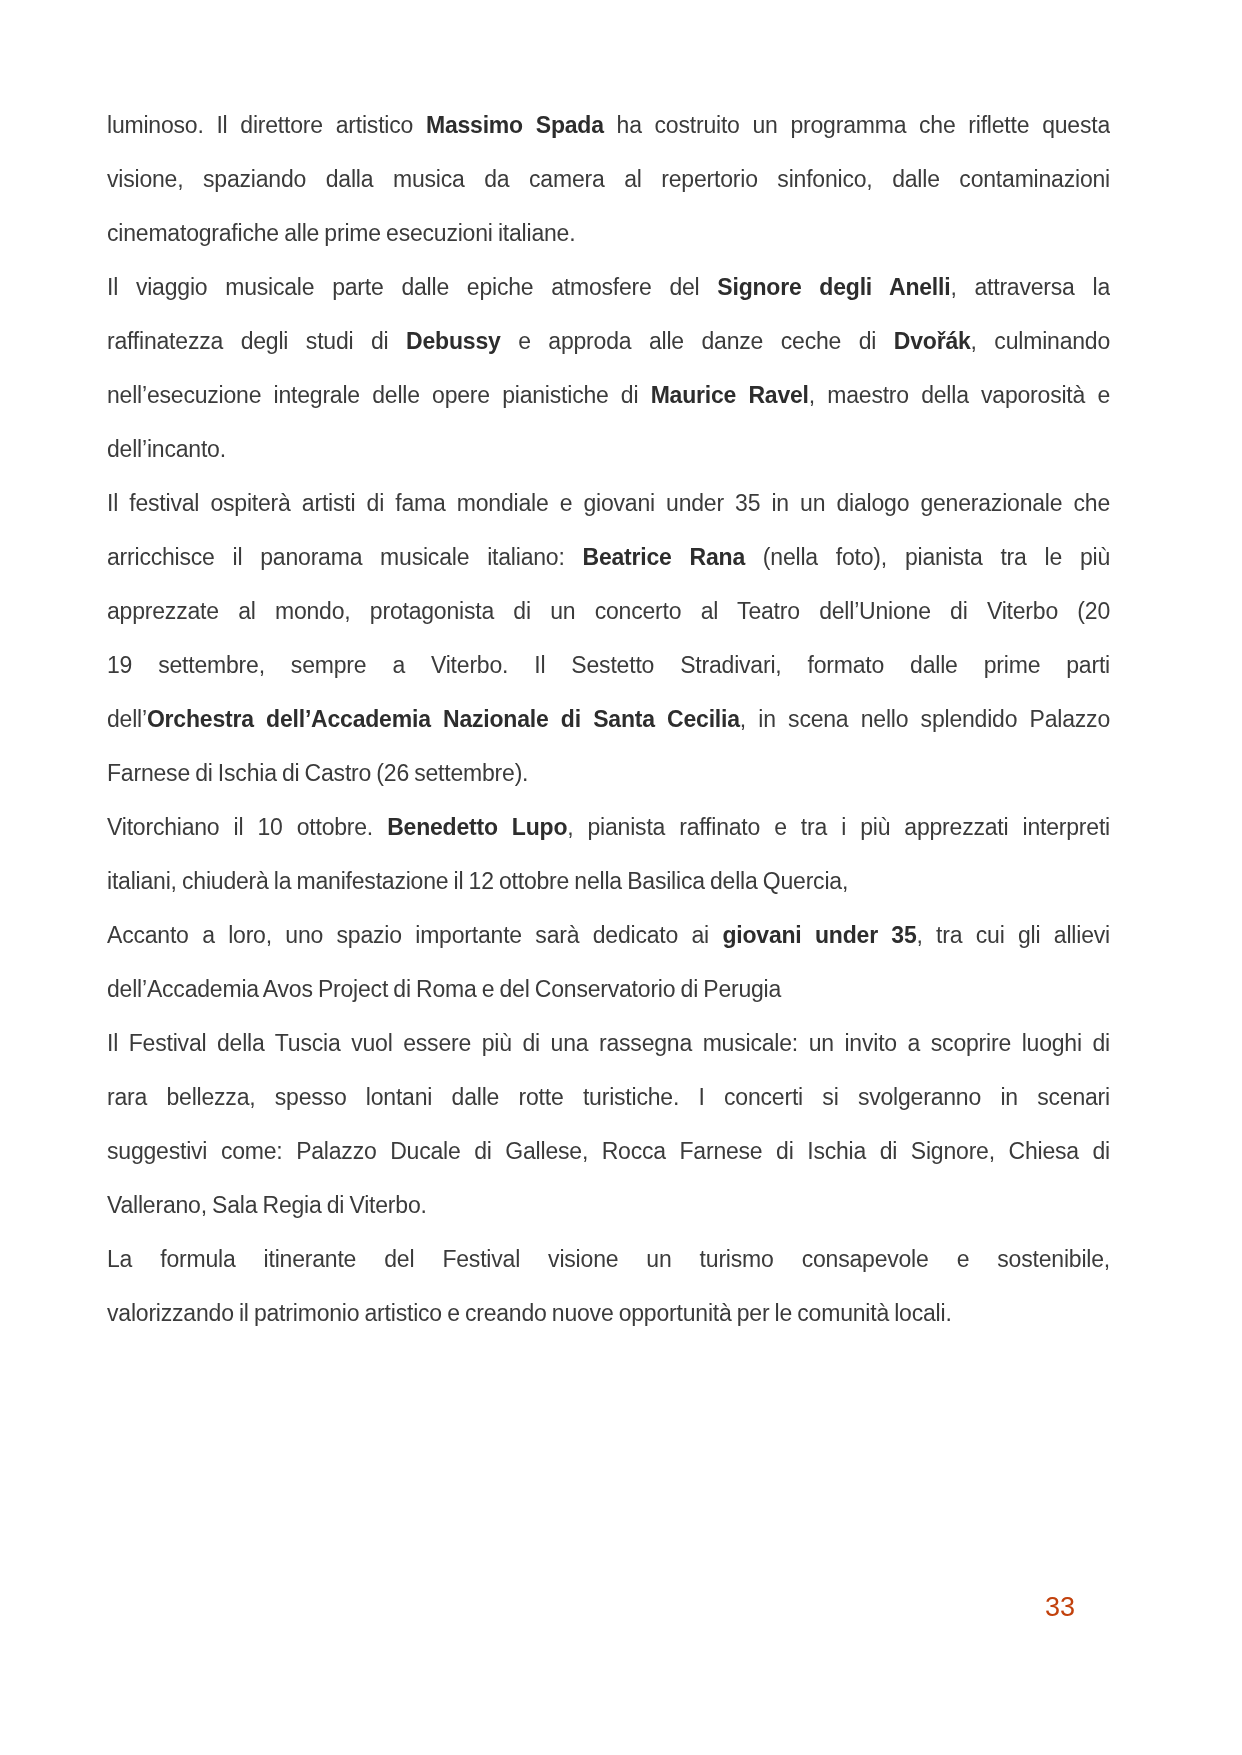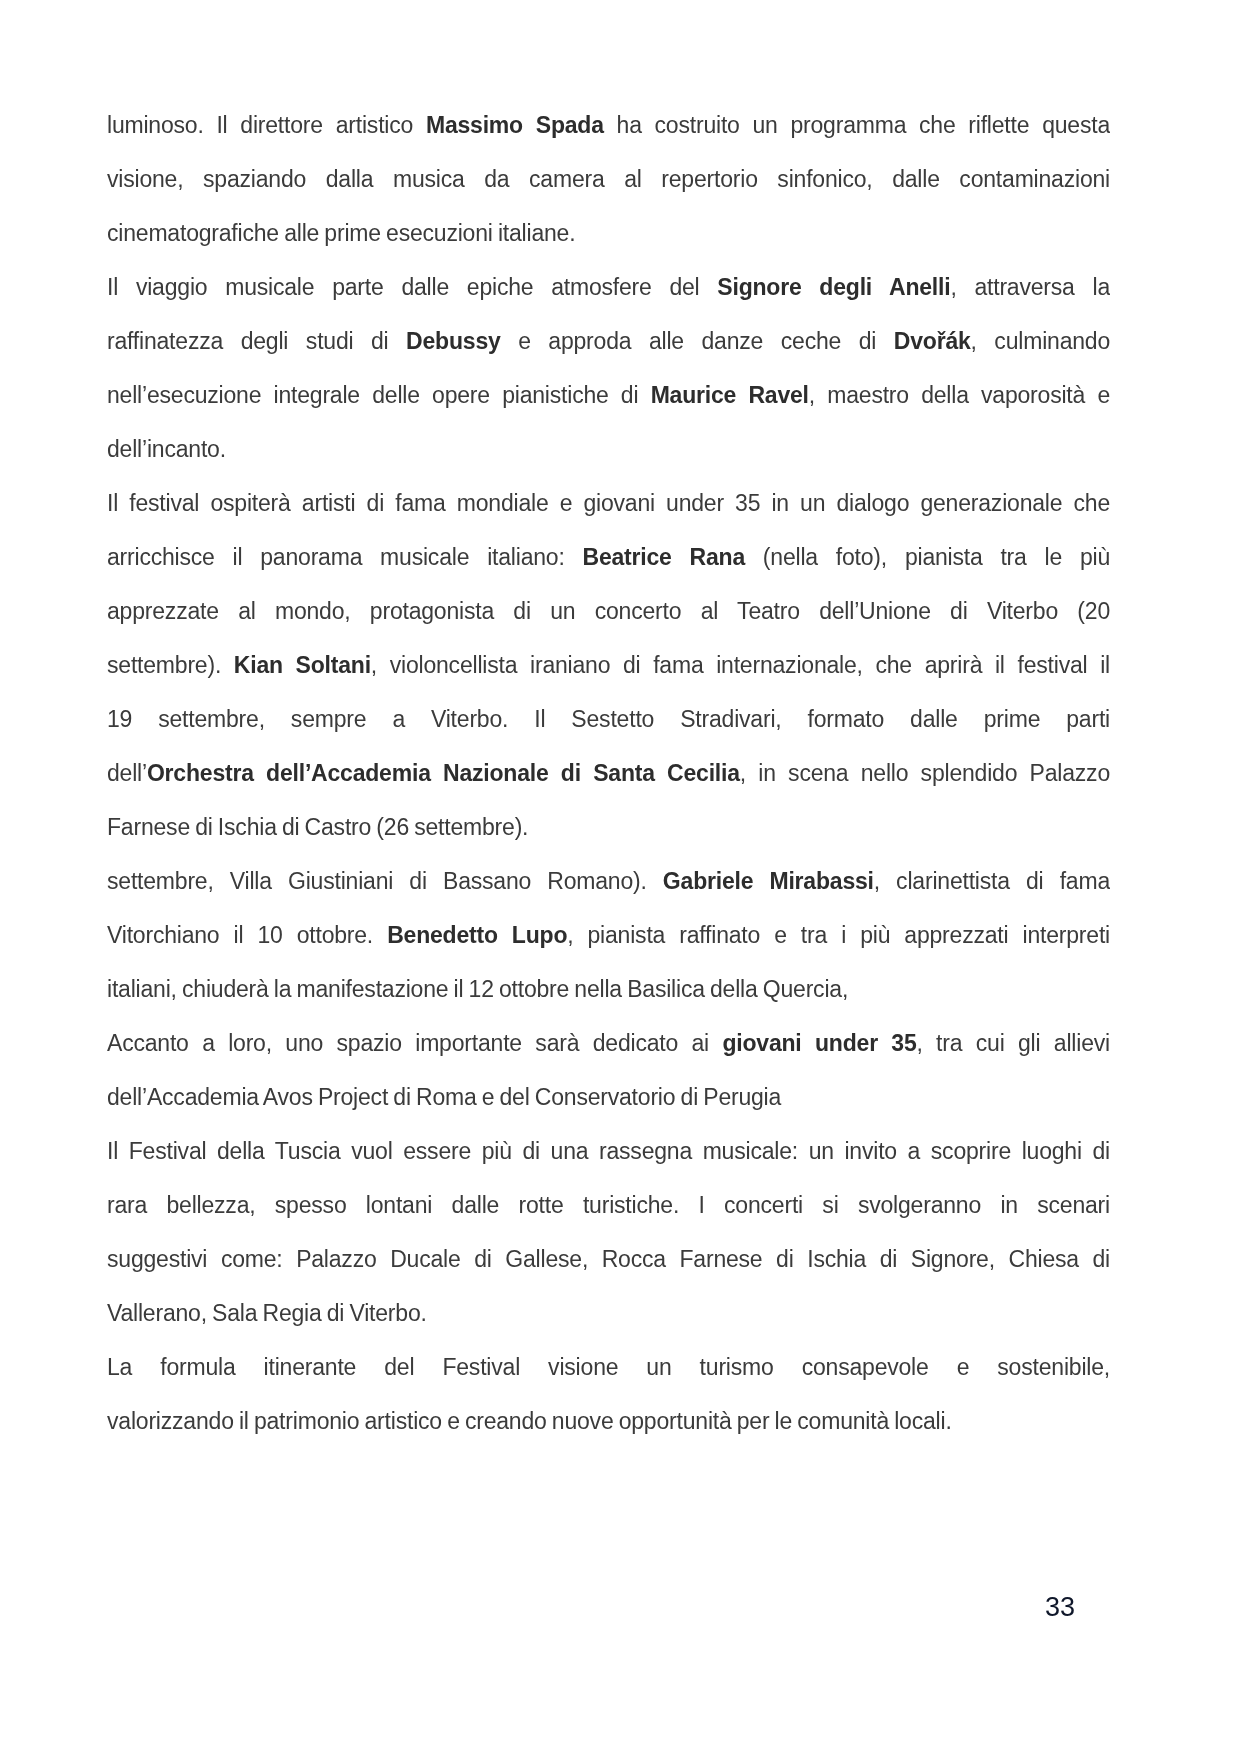--- a/index.html
+++ b/index.html
@@ -40,21 +40,21 @@
   .line strong {
     font-weight: bold;
     color: #2d2d2d;
   }
   .page-number {
     position: absolute;
     top: 1590px;
     right: 105px;
     font-size: 27px;
     line-height: 34px;
-    color: #0f172a;
+    color: #c2410c;
     font-weight: 400;
   }
 </style>
 </head>
 <body>
 
 <main class="page">
   <section class="body-text" id="doc-body">
       <div>
         <div class="line"><span>luminoso. Il direttore artistico </span><strong>Massimo Spada</strong><span> ha costruito un programma che riflette questa</span></div>
@@ -64,27 +64,25 @@
       <div>
         <div class="line"><span>Il viaggio musicale parte dalle epiche atmosfere del </span><strong>Signore degli Anelli</strong><span>, attraversa la</span></div>
         <div class="line"><span>raffinatezza degli studi di </span><strong>Debussy</strong><span> e approda alle danze ceche di </span><strong>Dvořák</strong><span>, culminando</span></div>
         <div class="line"><span>nell’esecuzione integrale delle opere pianistiche di </span><strong>Maurice Ravel</strong><span>, maestro della vaporosità e</span></div>
         <div class="line pl"><span>dell’incanto.</span></div>
       </div>
       <div>
         <div class="line"><span>Il festival ospiterà artisti di fama mondiale e giovani under 35 in un dialogo generazionale che</span></div>
         <div class="line"><span>arricchisce il panorama musicale italiano: </span><strong>Beatrice Rana</strong><span> (nella foto), pianista tra le più</span></div>
         <div class="line"><span>apprezzate al mondo, protagonista di un concerto al Teatro dell’Unione di Viterbo (20</span></div>
-        <div class="line"><span>settembre). </span><strong>Kian Soltani</strong><span>, violoncellista iraniano di fama internazionale, che aprirà il festival il</span></div>
         <div class="line"><span>19 settembre, sempre a Viterbo. Il Sestetto Stradivari, formato dalle prime parti</span></div>
         <div class="line"><span>dell’</span><strong>Orchestra dell’Accademia Nazionale di Santa Cecilia</strong><span>, in scena nello splendido Palazzo</span></div>
         <div class="line pl"><span>Farnese di Ischia di Castro (26 settembre).</span></div>
       </div>
       <div>
-        <div class="line"><span>settembre, Villa Giustiniani di Bassano Romano). </span><strong>Gabriele Mirabassi</strong><span>, clarinettista di fama</span></div>
         <div class="line"><span>Vitorchiano il 10 ottobre. </span><strong>Benedetto Lupo</strong><span>, pianista raffinato e tra i più apprezzati interpreti</span></div>
         <div class="line pl"><span>italiani, chiuderà la manifestazione il 12 ottobre nella Basilica della Quercia,</span></div>
       </div>
       <div>
         <div class="line"><span>Accanto a loro, uno spazio importante sarà dedicato ai </span><strong>giovani under 35</strong><span>, tra cui gli allievi</span></div>
         <div class="line pl"><span>dell’Accademia Avos Project di Roma e del Conservatorio di Perugia</span></div>
       </div>
       <div>
         <div class="line"><span>Il Festival della Tuscia vuol essere più di una rassegna musicale: un invito a scoprire luoghi di</span></div>
         <div class="line"><span>rara bellezza, spesso lontani dalle rotte turistiche. I concerti si svolgeranno in scenari</span></div>

